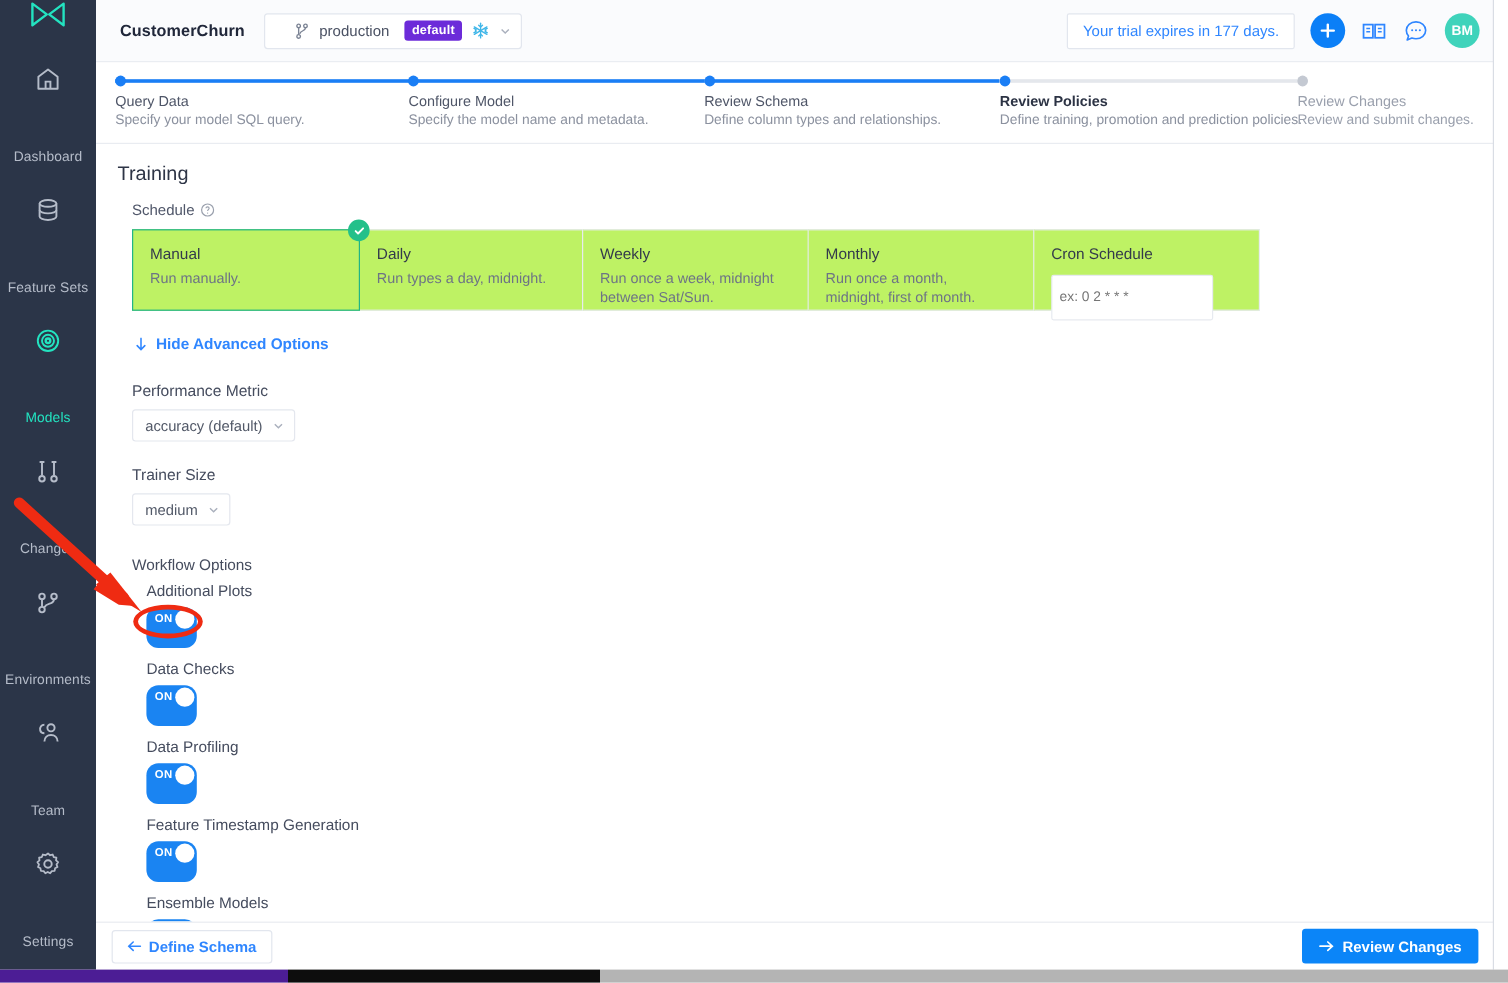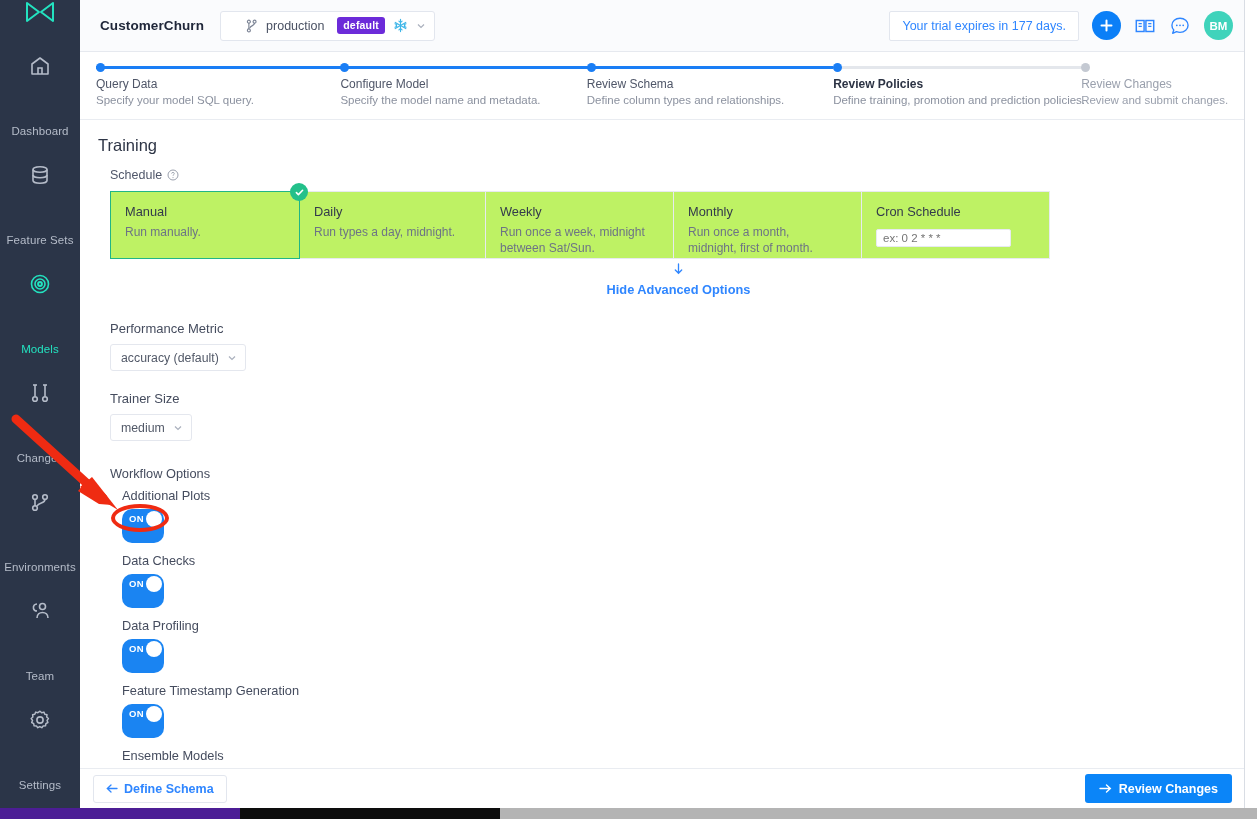--- a/index.html
+++ b/index.html
@@ -103,28 +103,28 @@
   .sched-card.selected {
     border:1.6px solid #20b586; z-index:2;
   }
   .sc-title { font-size:12.8px; color:#333a4b; margin-bottom:5px; }
   .sc-desc { font-size:12px; color:#6d7485; line-height:16px; }
   .check-badge {
     position:absolute; right:-9px; top:-9px; width:18px; height:18px;
     border-radius:50%; background:#23c08a; display:flex; align-items:center; justify-content:center;
   }
   .cron-input {
-    margin-top:5px; width:135px; height:18px; border:1px solid #e7eaf0; border-radius:2px;
+    margin-top:5px; width:135px; height:38px; border:1px solid #e7eaf0; border-radius:2px;
     background:#fff; font-size:11.5px; color:#aeb3bf; padding:0 6px;
     font-family:"Liberation Sans", sans-serif;
   }
 
   .adv-toggle {
-    margin-top:4px; display:flex; align-items:center; gap:7px;
-    color:#2f86ff; font-size:12.8px; font-weight:bold; cursor:pointer;flex-direction:column;
+    margin-top:20px; display:flex; align-items:center; gap:7px;
+    color:#2f86ff; font-size:12.8px; font-weight:bold; cursor:pointer;
   }
   .adv-arrow { width:11px; height:12px; }
 
   .field-label { font-size:13px; color:#454c5e; }
   .select-box {
     margin-top:8px; height:27px; border:1px solid #e4e7ee; border-radius:3px;
     background:#fff; display:inline-flex; align-items:center; gap:8px;
     padding:0 8px 0 10px; font-size:12.3px; color:#525968; cursor:pointer;
   }
 

